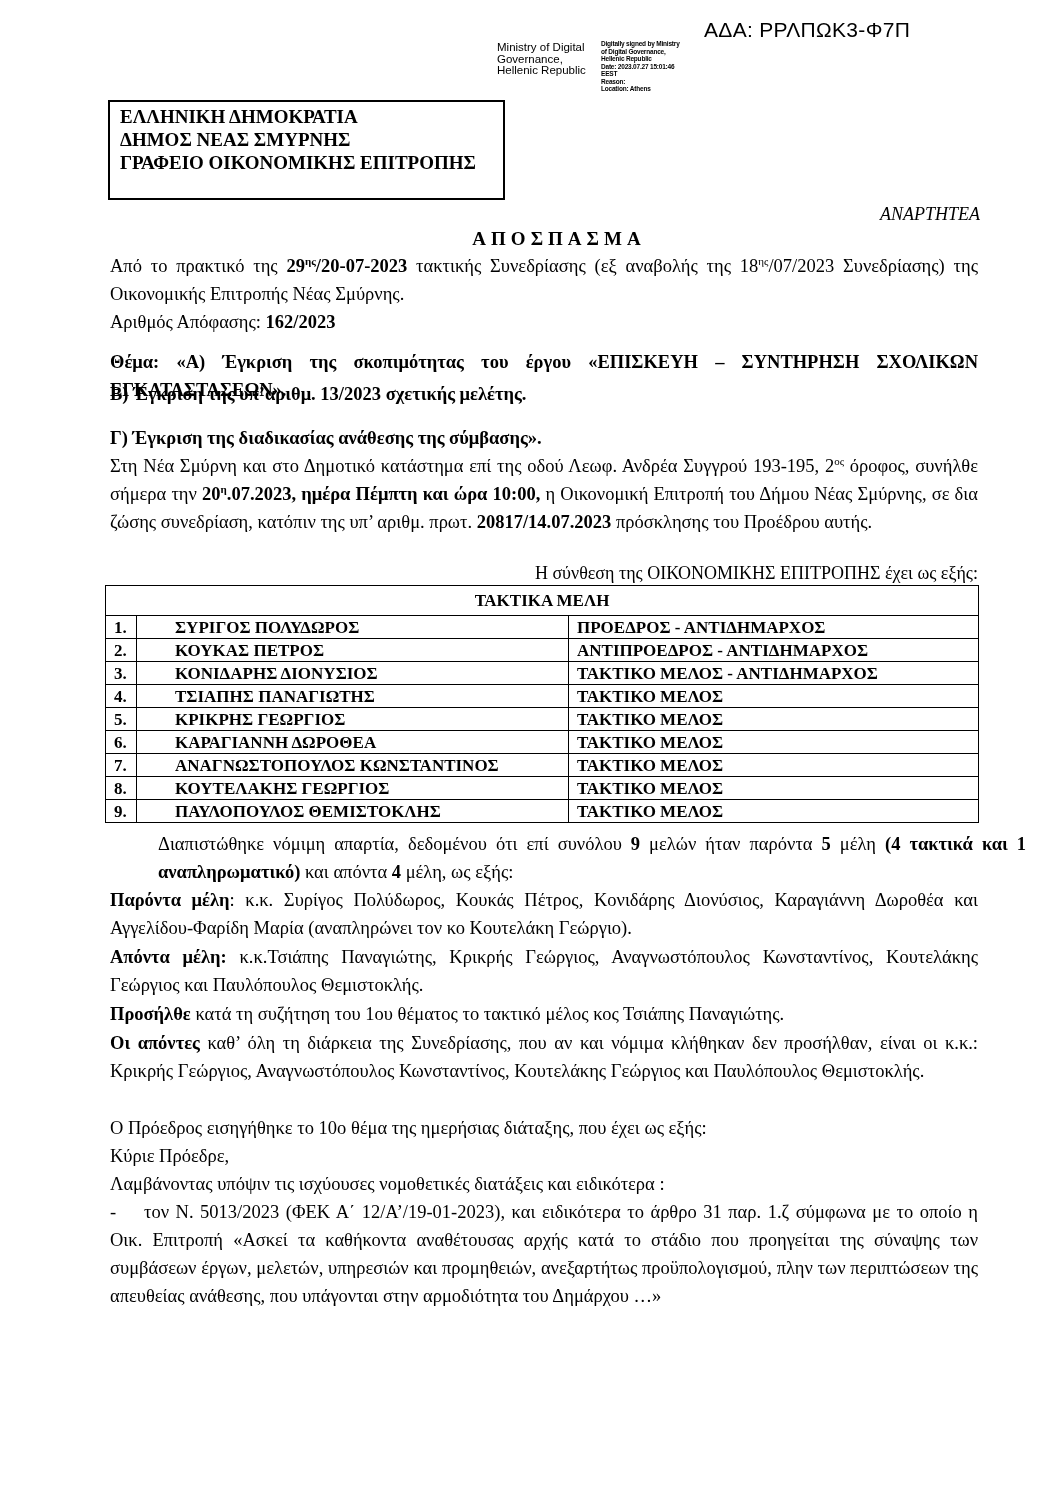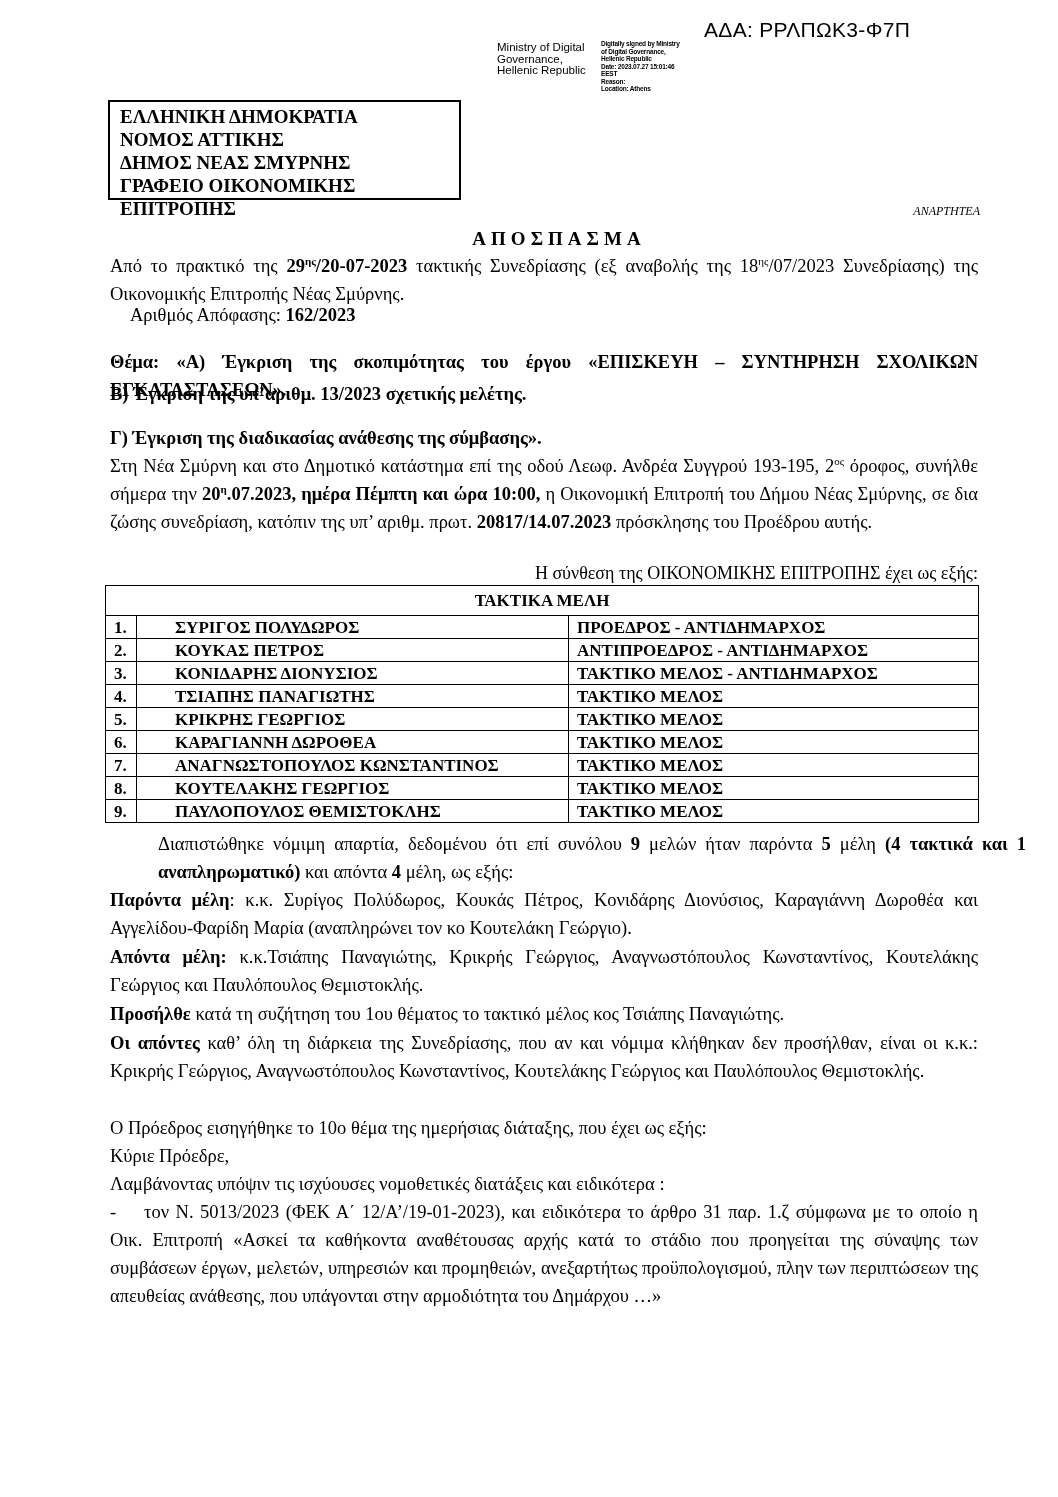--- a/index.html
+++ b/index.html
@@ -3,23 +3,23 @@
 <meta charset="utf-8">
 <style>
   html, body { margin:0; padding:0; background:#fff; }
   body { width:1058px; height:1497px; position:relative; overflow:hidden;
          font-family:"Liberation Serif", serif; color:#000; }
   .abs { position:absolute; }
   .ada { left:704px; top:18px; font-family:"Liberation Sans", sans-serif; font-size:21px; letter-spacing:0.3px; }
   .sig-left { left:497px; top:42px; font-family:"Liberation Sans", sans-serif; font-size:11.5px; line-height:11.5px; }
   .sig-right { left:601px; top:40px; font-family:"Liberation Sans", sans-serif; font-size:6.5px; line-height:7.5px; font-weight:bold; letter-spacing:-0.2px; }
   .sig-right div { white-space:nowrap; }
-  .header-box { left:108px; top:100px; width:353px; height:100px; border:2px solid #000; box-sizing:border-box;
+  .header-box { left:108px; top:100px; width:397px; height:100px; border:2px solid #000; box-sizing:border-box;
                 padding:3px 0 0 10px; font-weight:bold; font-size:19px; line-height:23px; }
-  .anarthtea { right:78px; top:204px; font-style:italic; font-size:12px; }
+  .anarthtea { right:78px; top:204px; font-style:italic; font-size:18px; }
   .apospasma { left:0; width:1058px; top:228px; text-align:center; font-weight:bold; font-size:19px; letter-spacing:5px; padding-left:60px; box-sizing:border-box; }
   .para { left:110px; width:868px; font-size:18.5px; line-height:28px; }
   .justify { text-align:justify; text-align-last:left; }
   b { font-weight:bold; }
   sup { font-size:11px; line-height:0; }
   table.members { position:absolute; left:105px; top:585px; width:874px; border-collapse:collapse; font-size:17px; font-weight:bold; }
   table.members td { border:1.5px solid #000; padding:0 8px; height:22px; line-height:21px; white-space:nowrap; }
   table.members td.hdr { text-align:center; height:29px; font-size:17px;font-family:Liberation Serif, serif; }
   table.members td.num { width:16px; padding:0 6px 0 8px; }
   table.members td.name { width:385px;padding-left:38px; }
@@ -39,32 +39,31 @@
   <div>of Digital Governance,</div>
   <div>Hellenic Republic</div>
   <div>Date: 2023.07.27 15:01:46</div>
   <div>EEST</div>
   <div>Reason:</div>
   <div>Location: Athens</div>
 </div>
 
 <div class="abs header-box">
   <div>ΕΛΛΗΝΙΚΗ ΔΗΜΟΚΡΑΤΙΑ</div>
-  <div>ΝΟΜΟΣ ΑΤΤΙΚΗΣ</div>
   <div>ΔΗΜΟΣ ΝΕΑΣ ΣΜΥΡΝΗΣ</div>
   <div>ΓΡΑΦΕΙΟ ΟΙΚΟΝΟΜΙΚΗΣ ΕΠΙΤΡΟΠΗΣ</div>
 </div>
 
 <div class="abs anarthtea">ΑΝΑΡΤΗΤΕΑ</div>
 <div class="abs apospasma">ΑΠΟΣΠΑΣΜΑ</div>
 
 <div class="abs para justify" style="top:252px;">
   <span>Από το πρακτικό της </span><b><span>29</span><sup>ης</sup><span>/20-07-2023</span></b><span> τακτικής Συνεδρίασης (εξ αναβολής της 18</span><sup>ης</sup><span>/07/2023 Συνεδρίασης) της Οικονομικής Επιτροπής Νέας Σμύρνης.</span>
 </div>
-<div class="abs para" style="top:301px;margin-left:20px;">
+<div class="abs para" style="top:308px;">
   <span>Αριθμός Απόφασης: </span><b>162/2023</b>
 </div>
 
 <div class="abs para justify" style="top:348px; font-weight:bold;">Θέμα: «Α) Έγκριση της σκοπιμότητας του έργου «ΕΠΙΣΚΕΥΗ – ΣΥΝΤΗΡΗΣΗ ΣΧΟΛΙΚΩΝ ΕΓΚΑΤΑΣΤΑΣΕΩΝ».</div>
 <div class="abs para" style="top:380px; font-weight:bold;">Β) Έγκριση της υπ’αριθμ. 13/2023 σχετικής μελέτης.</div>
 <div class="abs para" style="top:424px; font-weight:bold;">Γ) Έγκριση της διαδικασίας ανάθεσης της σύμβασης».</div>
 
 <div class="abs para justify" style="top:452px;">
   <span>Στη Νέα Σμύρνη και στο Δημοτικό κατάστημα επί της οδού Λεωφ. Ανδρέα Συγγρού 193-195, 2</span><sup>ος</sup><span> όροφος, συνήλθε σήμερα την </span><b><span>20</span><sup>η</sup><span>.07.2023, ημέρα Πέμπτη και ώρα 10:00,</span></b><span> η Οικονομική Επιτροπή του Δήμου Νέας Σμύρνης, σε δια ζώσης συνεδρίαση, κατόπιν της υπ’ αριθμ. πρωτ. </span><b>20817/14.07.2023</b><span> πρόσκλησης του Προέδρου αυτής.</span>
 </div>

